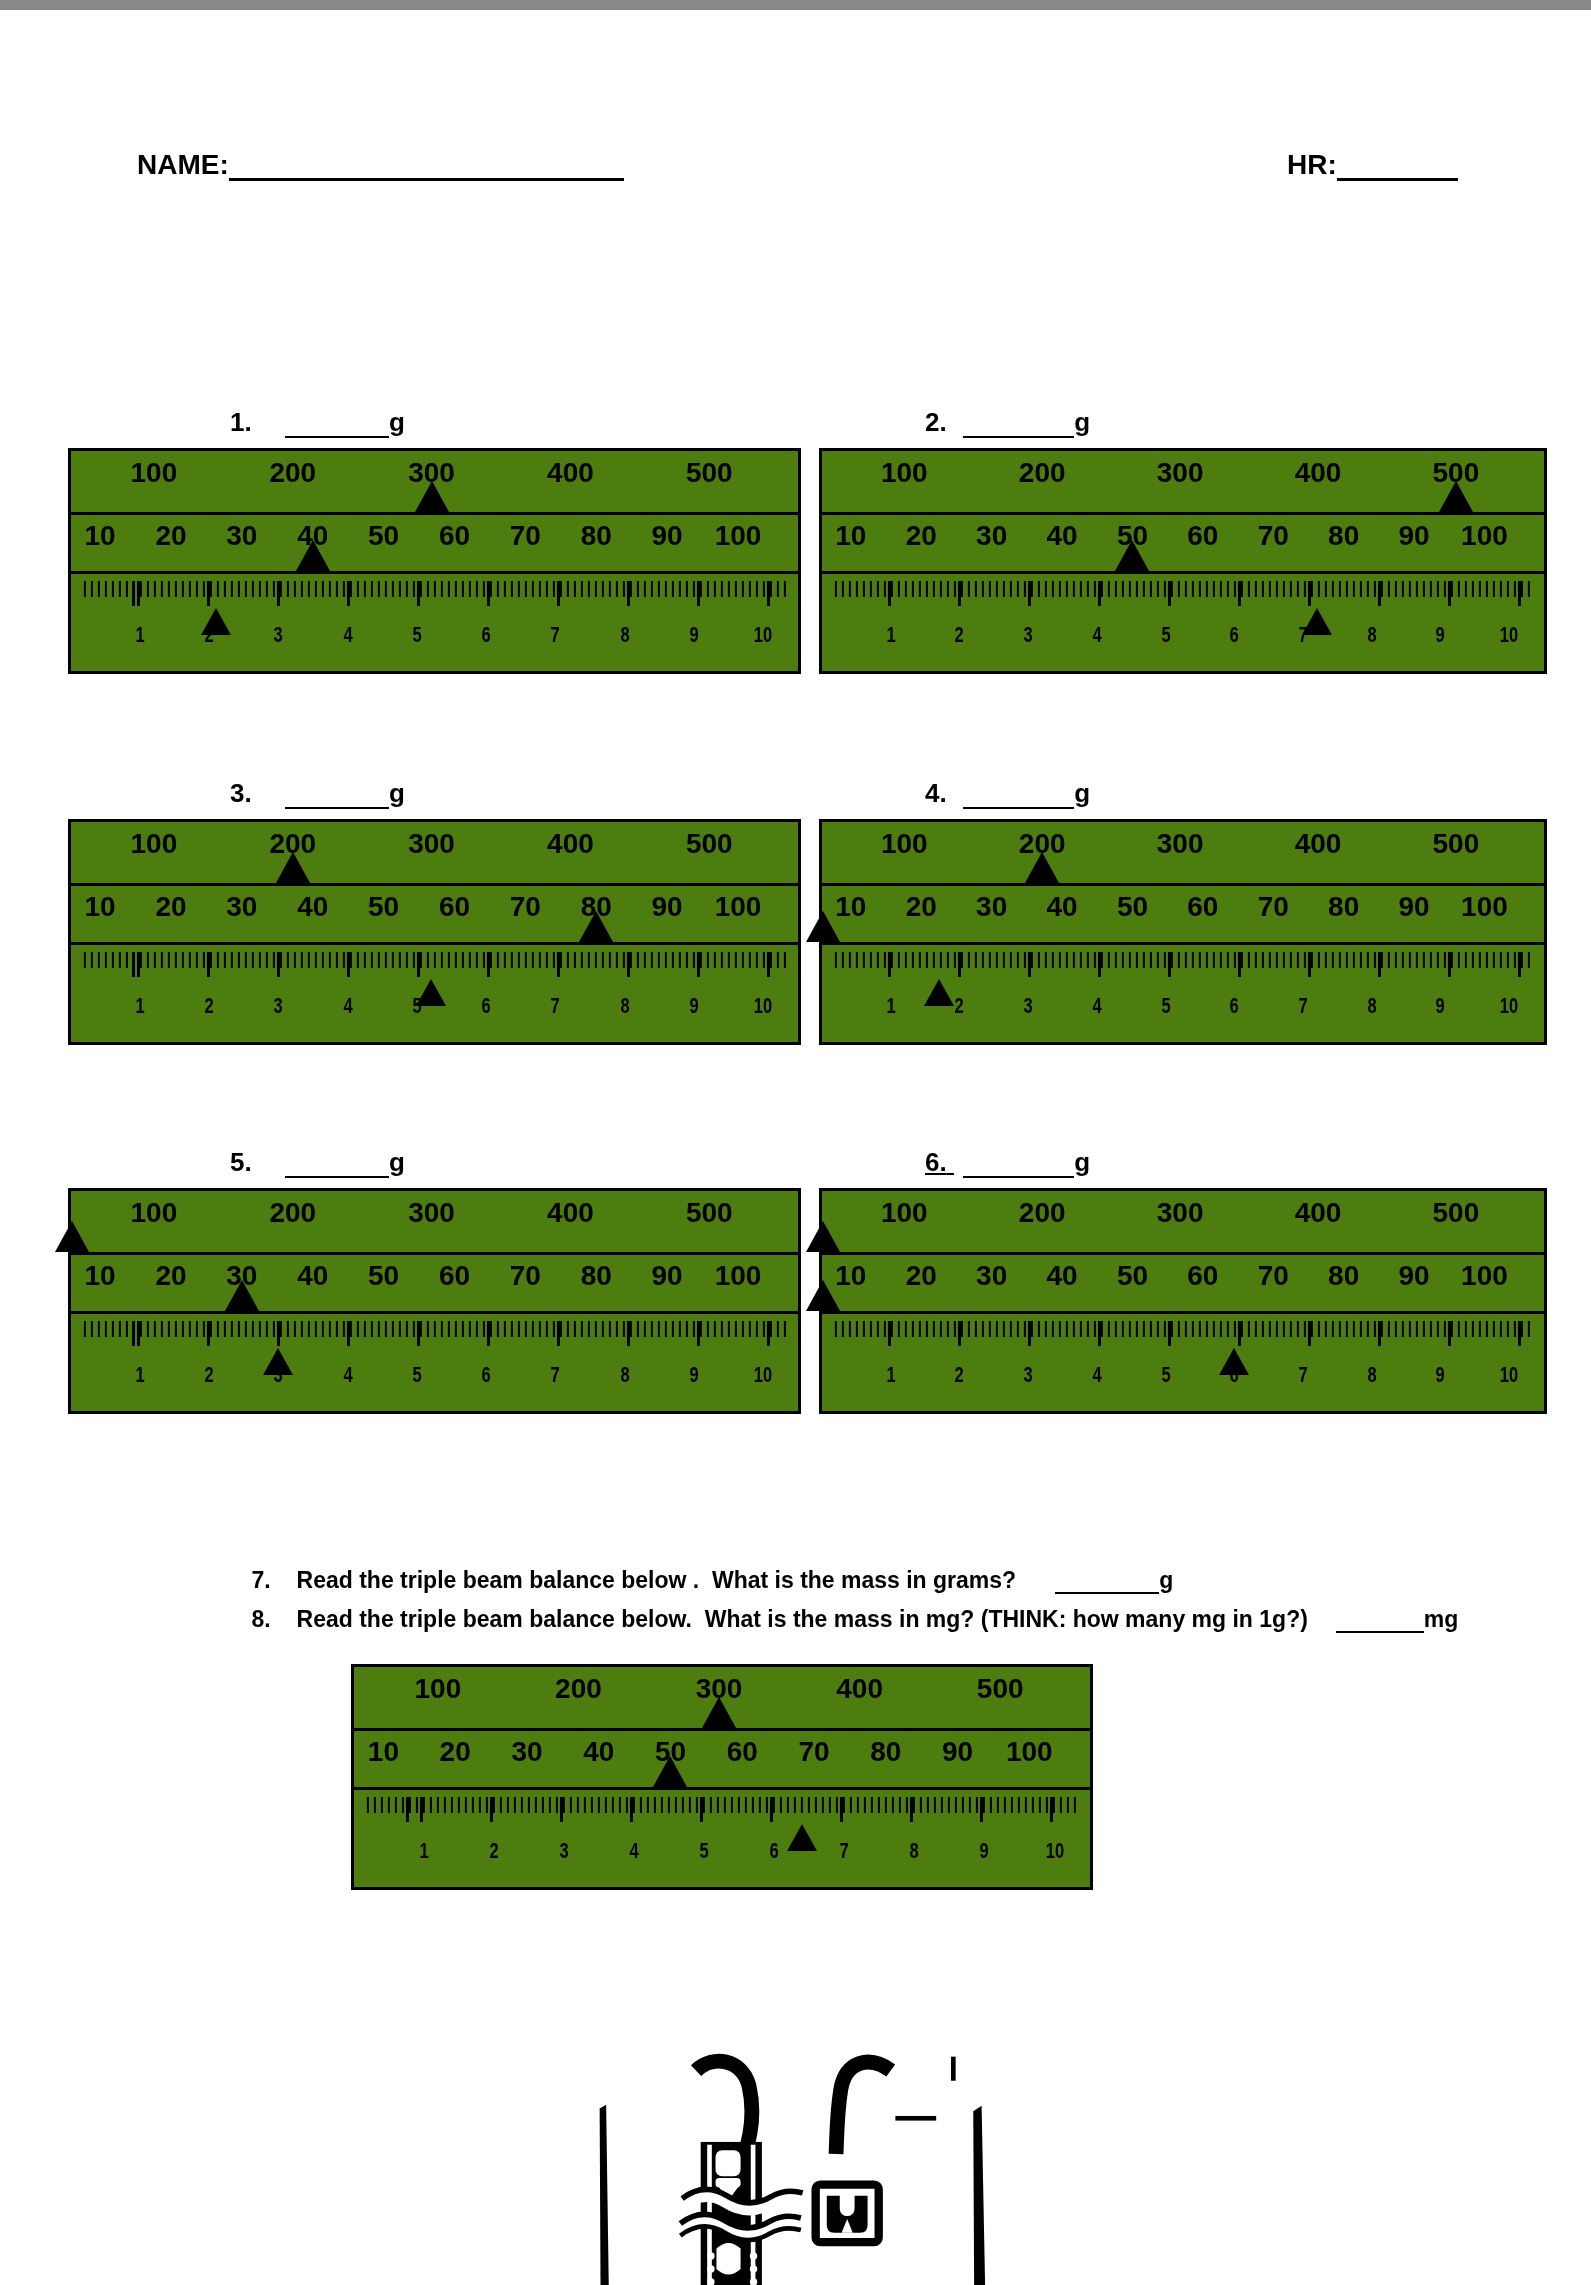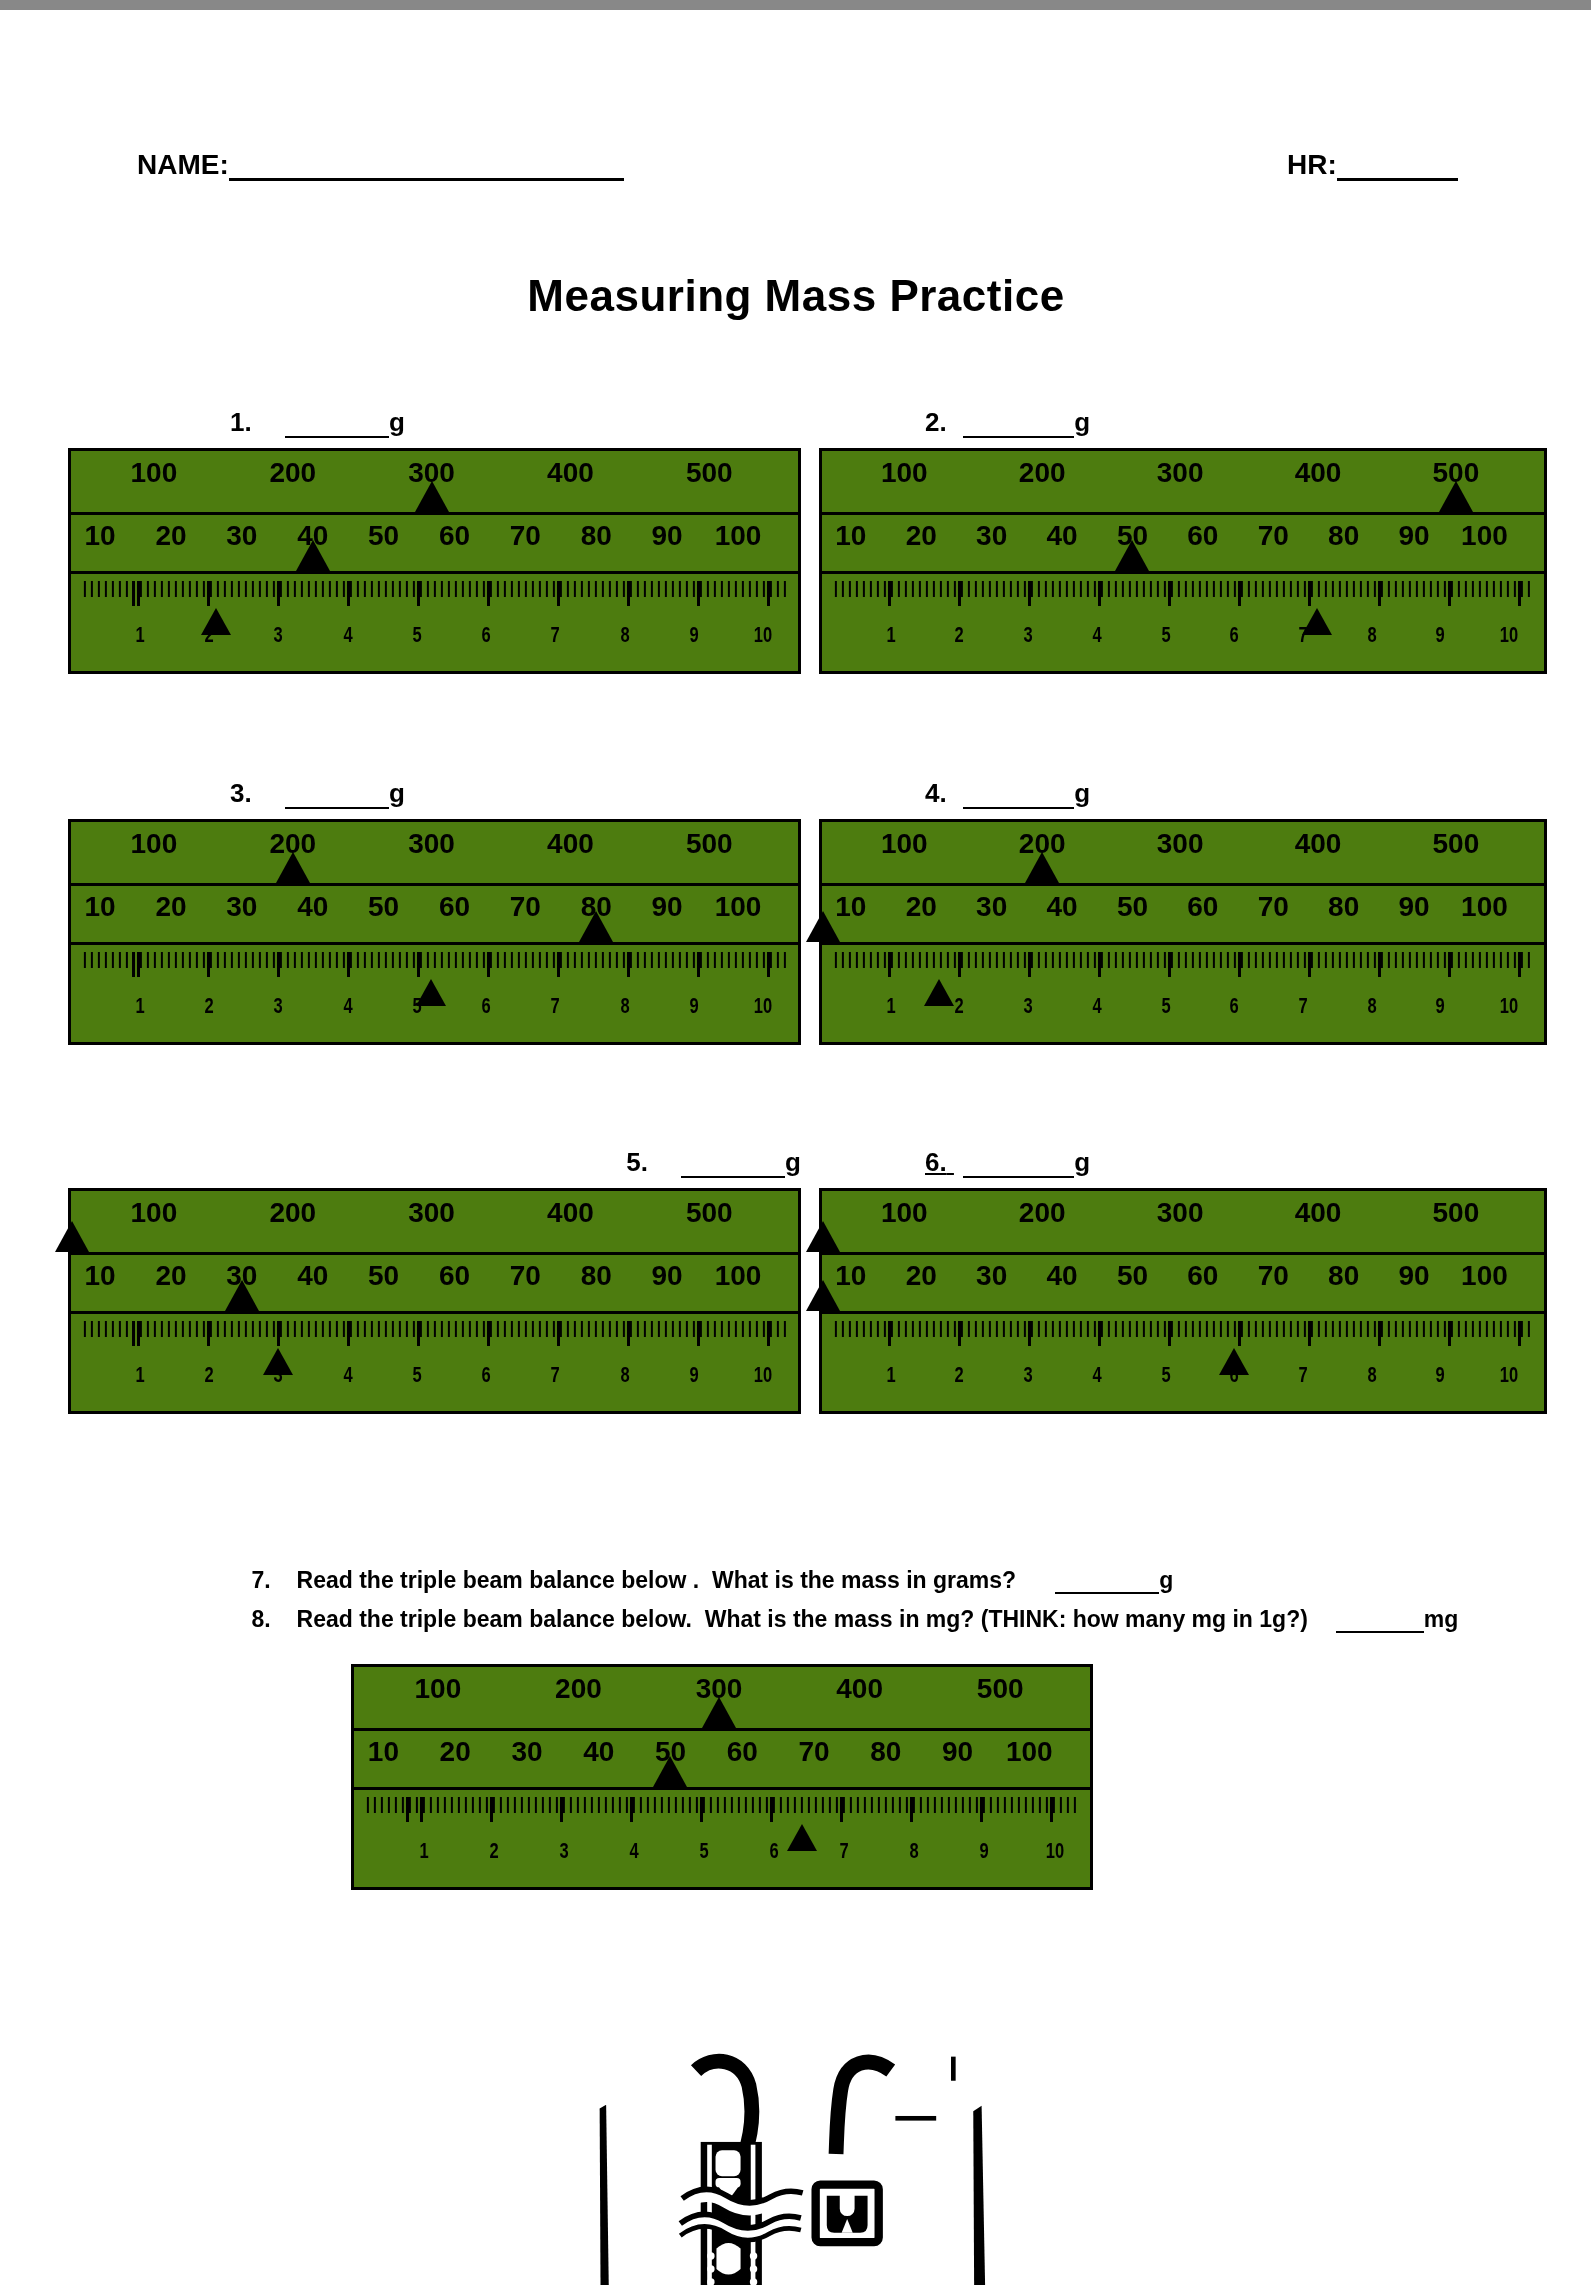--- a/index.html
+++ b/index.html
@@ -54,21 +54,20 @@
 
 <div class="page">
 
   <div class="hdr" style="left:137px;">
     <span>NAME:</span><span class="blank-line" style="width:395px;"></span>
   </div>
   <div class="hdr" style="left:1287px;">
     <span>HR:</span><span class="blank-line" style="width:121px;"></span>
   </div>
 
-  <h1 class="title">Measuring Mass Practice</h1>
 
   <div class="scale-cell" style="left:68px;top:397px;width:733px;">
     <div class="scale-caption" style="padding-left:162px;">
       <span>1.</span>
       <span class="blank-line q-blank" style="width:104px;margin-left:26px;"></span><span>g</span>
     </div>
     <div class="scale-box">
         <div class="beam-row beam-hundreds">
           <span class="beam-label" style="left: 11.4%;">100</span>
           <span class="beam-label" style="left: 30.5%;">200</span>
@@ -232,21 +231,21 @@
           <span class="num-label" style="left: 57.1%;">6</span>
           <span class="num-label" style="left: 66.62%;">7</span>
           <span class="num-label" style="left: 76.14%;">8</span>
           <span class="num-label" style="left: 85.66%;">9</span>
           <span class="num-label" style="left: 95.18%;">10</span>
           <div class="pointer" style="left: 16.164%;"></div>
         </div>
       </div>
   </div>
 
-  <div class="scale-cell" style="left:68px;top:1137px;width:733px;text-align:right;">
+  <div class="scale-cell" style="left:68px;top:1137px;width:733px;">
     <div class="scale-caption" style="padding-left:162px;">
       <span>5.</span>
       <span class="blank-line q-blank" style="width:104px;margin-left:26px;"></span><span>g</span>
     </div>
     <div class="scale-box">
         <div class="beam-row beam-hundreds">
           <span class="beam-label" style="left: 11.4%;">100</span>
           <span class="beam-label" style="left: 30.5%;">200</span>
           <span class="beam-label" style="left: 49.6%;">300</span>
           <span class="beam-label" style="left: 68.7%;">400</span>

